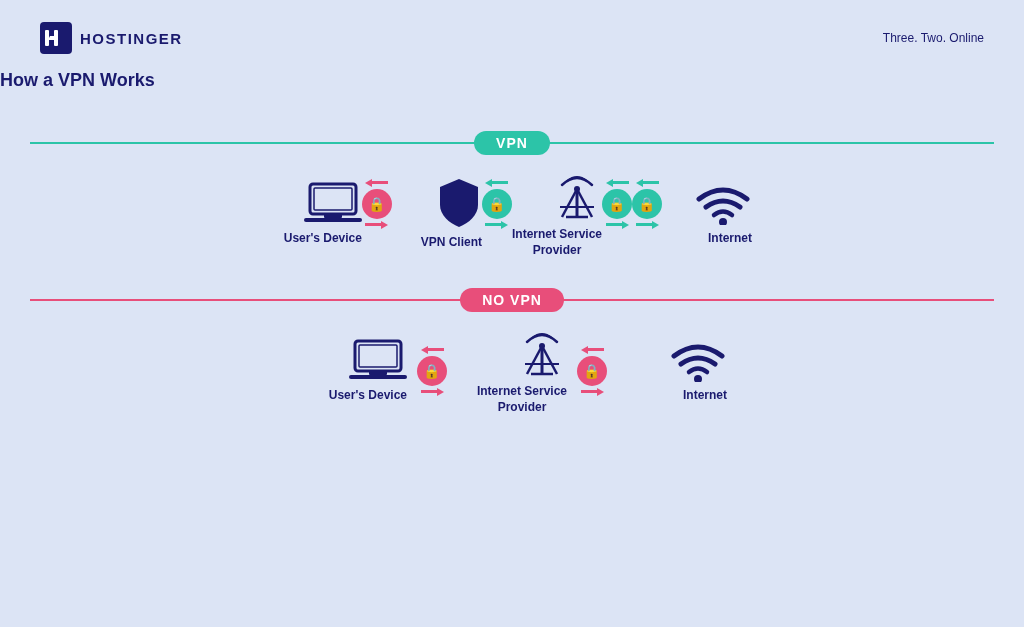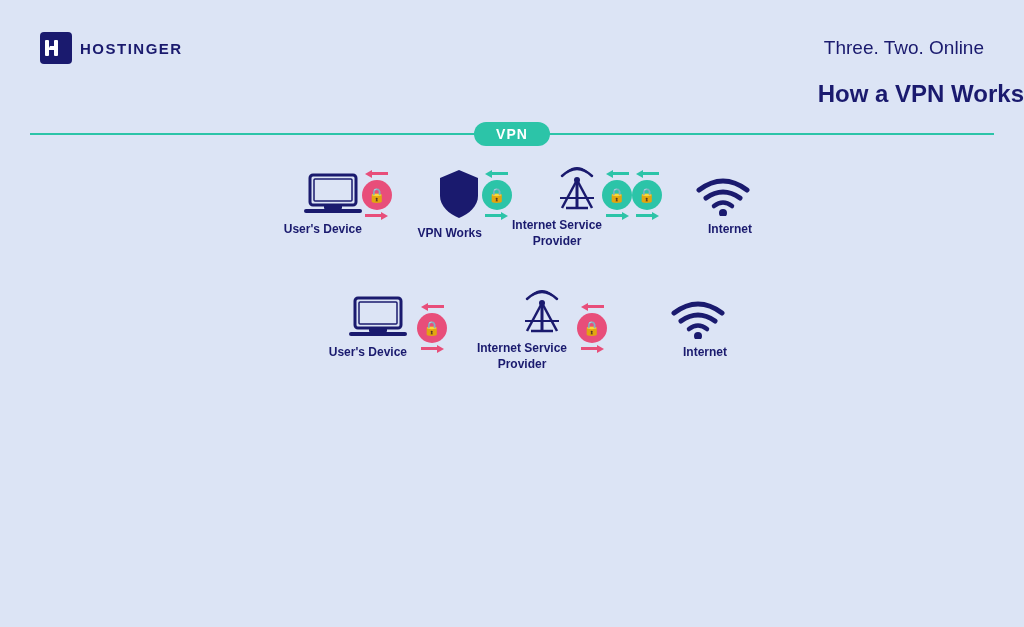--- a/index.html
+++ b/index.html
@@ -11,52 +11,52 @@
       font-family: 'Segoe UI', Arial, sans-serif;
       overflow: hidden;
       position: relative;
     }
 
     
     .header {
       display: flex;
       align-items: center;
       justify-content: space-between;
-      padding: 32px 40px 10px 40px;
+      padding: 22px 40px 10px 40px;
     }
     .logo {
       display: flex;
       align-items: center;
       gap: 8px;
     }
     .logo-icon {
       width: 32px;
       height: 32px;
     }
     .logo-text {
       font-size: 15px;
       font-weight: 800;
       color: #1a1a6e;
       letter-spacing: 1.5px;
       text-transform: uppercase;
     }
     .tagline {
-      font-size: 19px;
+      font-size: 12px;
       color: #1a1a6e;
       font-weight: 400;
       margin-left: 32px;
     }
 
     
     .main-title {
-      text-align: right;
-      font-size: 24px;
+      text-align: left;
+      font-size: 18px;
       font-weight: 700;
       color: #1a1a6e;
-      margin: 6px 0 4px 0;
+      margin: 6px 0 30px 0;
     }
 
     
     .sections {
       display: flex;
       flex-direction: column;
       gap: 0;
       padding: 0 30px;
     }
 
@@ -226,21 +226,21 @@
           <div class="tri-right tri-red-l"></div>
         </div>
       </div>
 
       <div class="node">
         <div class="node-icon shield-icon">
           <svg width="46" height="52" viewBox="0 0 46 52" fill="none" xmlns="http://www.w3.org/2000/svg">
             <path d="M23 2 L42 10 L42 28 C42 38 33 46 23 50 C13 46 4 38 4 28 L4 10 Z" fill="#1a1a6e"></path>
           </svg>
         </div>
-        <span class="node-label">VPN Works</span>
+        <span class="node-label">VPN Client</span>
       </div>
 
       <div class="double-arrow">
         <div class="arr-row">
           <div class="tri-left tri-green"></div>
           <div class="shaft shaft-green"></div>
         </div>
         <div style="width:30px; height:30px; border-radius:50%; background:#2cc4a8; display:flex; align-items:center; justify-content:center; color:white; font-size:14px;">🔒</div>
         <div class="arr-row">
           <div class="shaft shaft-green"></div>
@@ -300,20 +300,23 @@
             <circle cx="29" cy="41" r="4" fill="#1a1a6e"></circle>
           </svg>
         </div>
         <span class="node-label">Internet</span>
       </div>
 
     </div>
   </div>
 
   <div class="section" style="margin-top: 8px;">
+    <div class="section-divider novpn-divider">
+      <span class="section-label novpn-label">NO VPN</span>
+    </div>
     <div class="diagram-row">
 
       <div class="node" style="min-width:110px;">
         <div class="node-icon laptop-icon">
           <svg width="58" height="44" viewBox="0 0 58 44" fill="none" xmlns="http://www.w3.org/2000/svg">
             <rect x="6" y="3" width="46" height="30" rx="3" stroke="#1a1a6e" stroke-width="3" fill="none"></rect>
             <rect x="10" y="7" width="38" height="22" rx="1" fill="#dce4f5" stroke="#1a1a6e" stroke-width="1.5"></rect>
             <rect x="0" y="37" width="58" height="4" rx="2" fill="#1a1a6e"></rect>
             <rect x="20" y="33" width="18" height="4" rx="1" fill="#1a1a6e"></rect>
           </svg>

